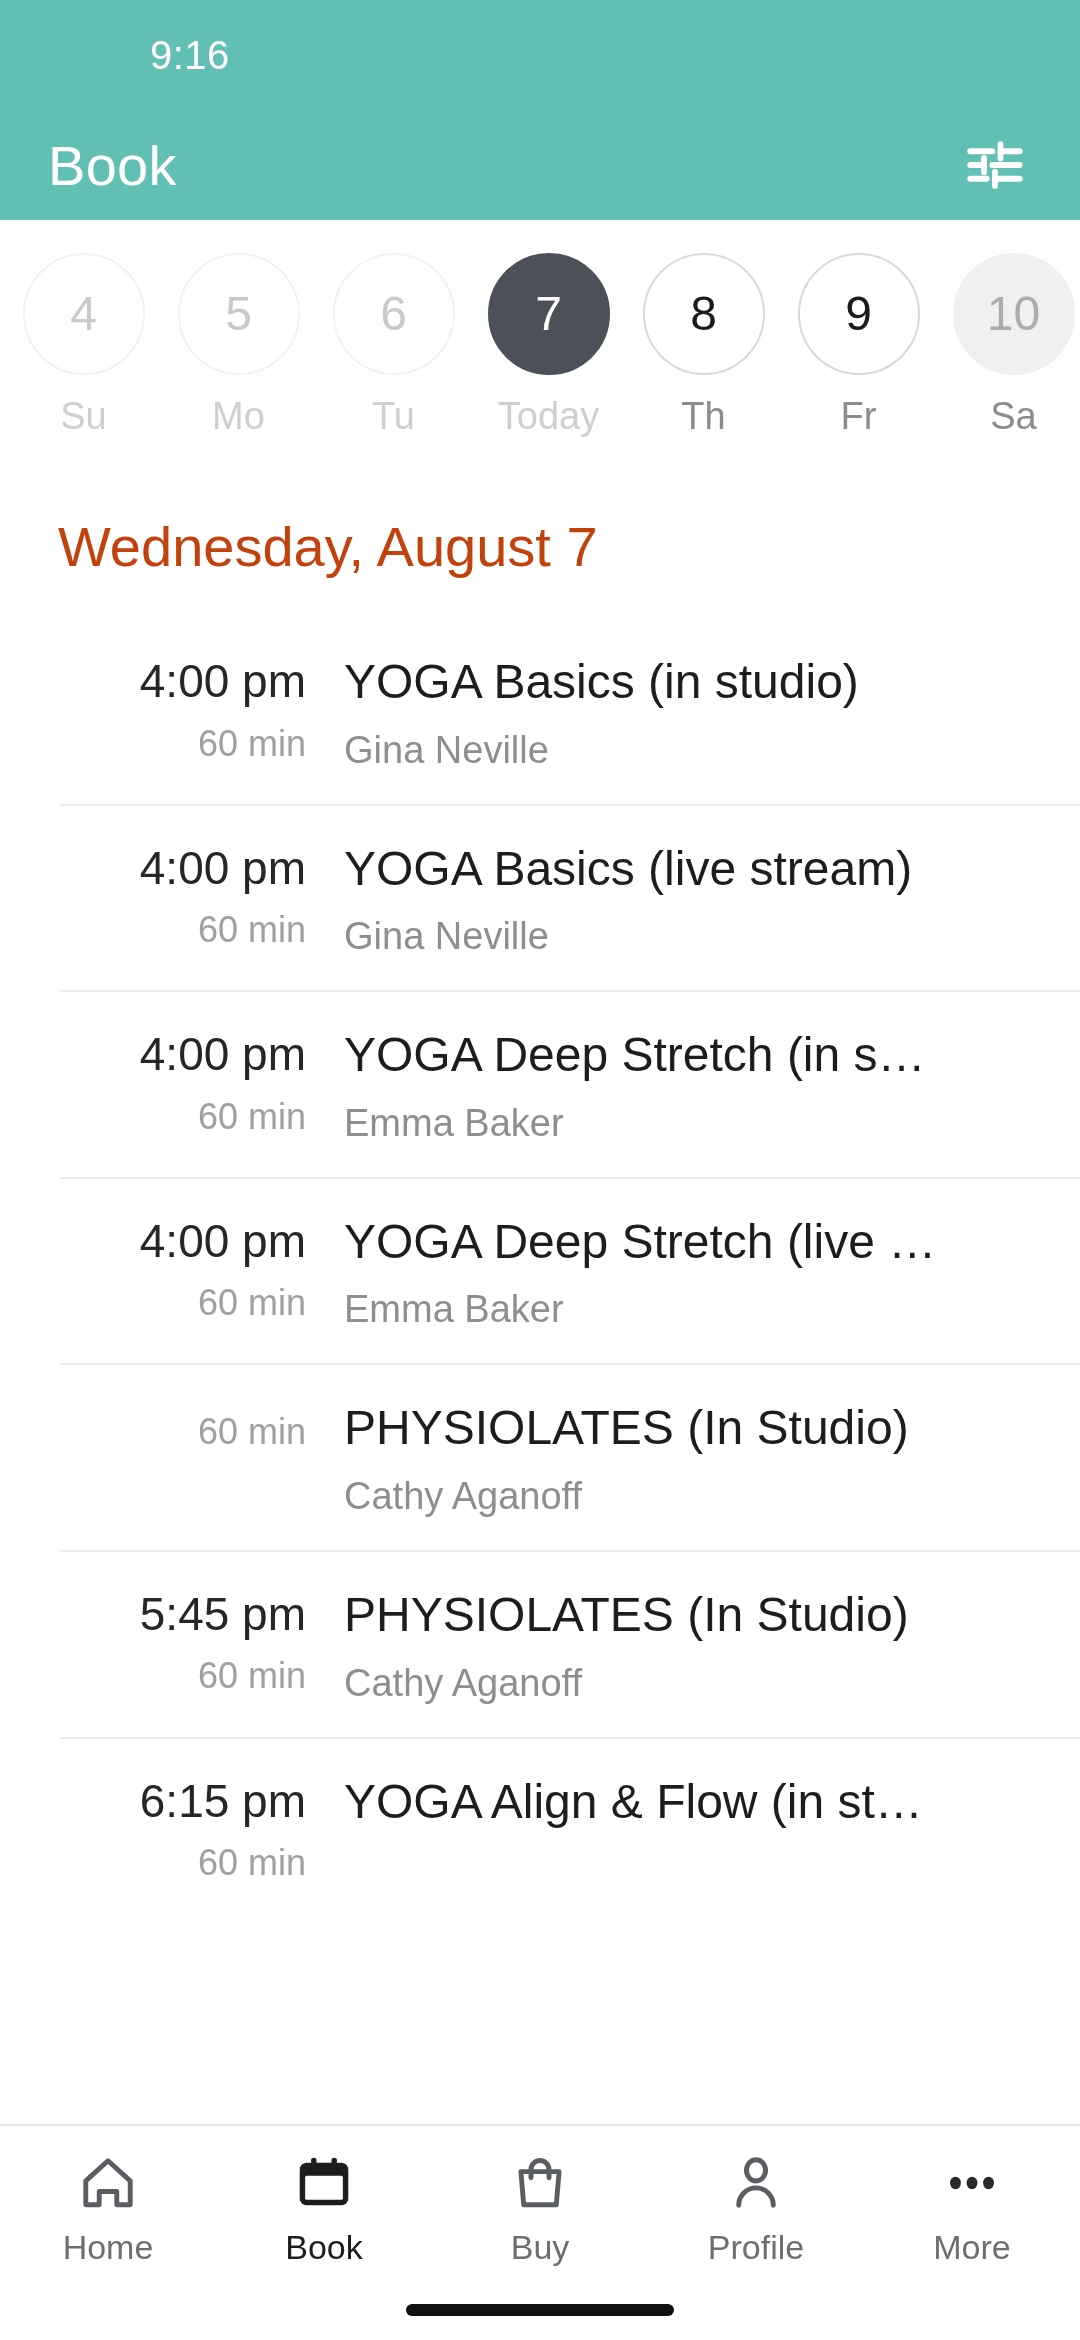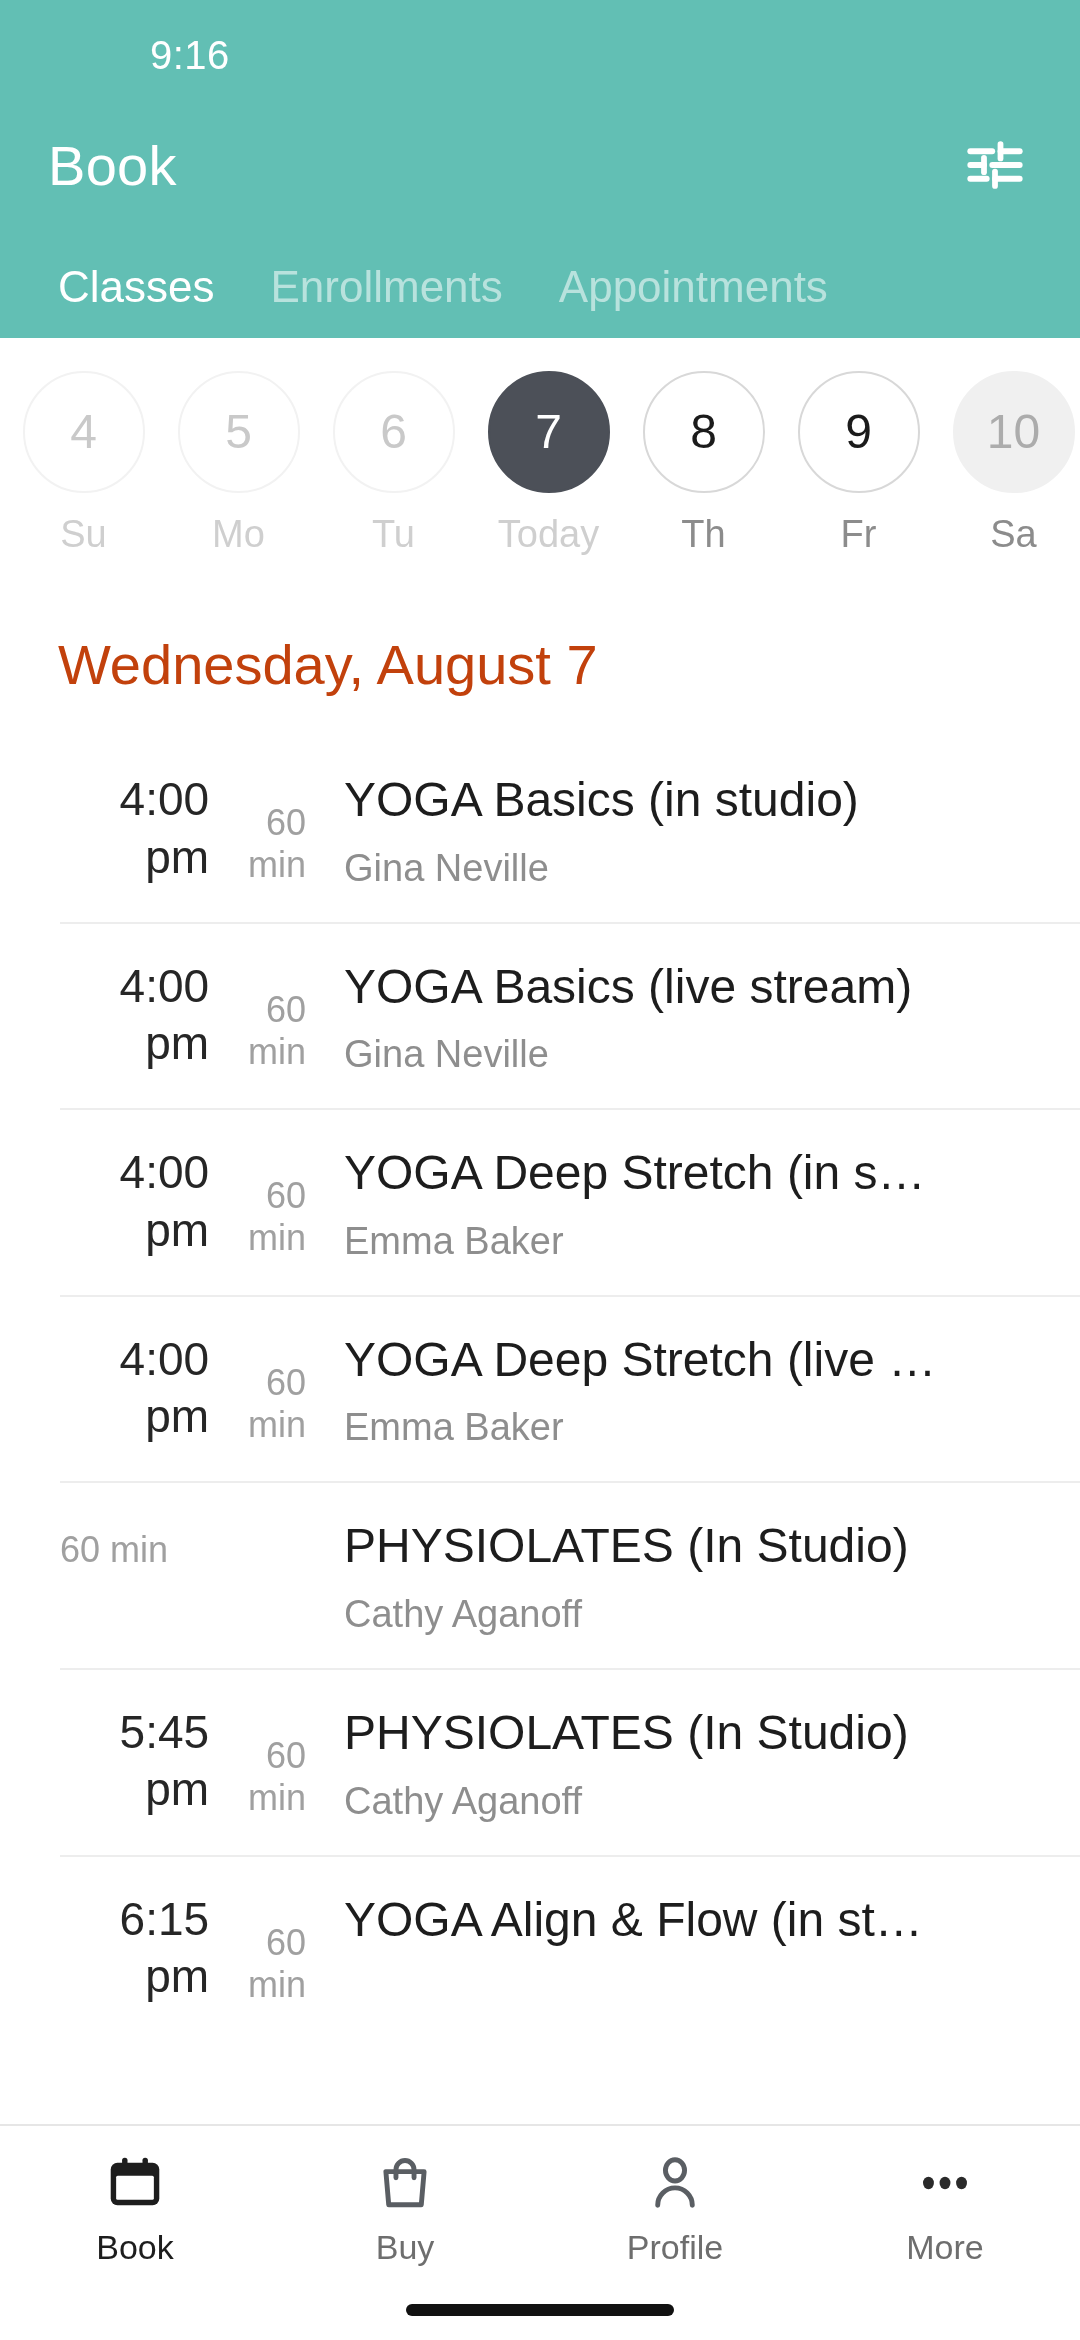--- a/index.html
+++ b/index.html
@@ -127,21 +127,21 @@
     align-items:flex-start;
     padding:34px 40px 32px 0;
     border-top:2px solid #EDEDED;
     margin-left:60px;
   }
   .row:first-child { border-top:none; }
   .row-time {
     flex:0 0 280px;
     padding-right:34px;
     text-align:right;
-    display:flex; flex-direction:row; align-items:flex-end;
+    display:flex; flex-direction:column; align-items:flex-end;
   }
   .time { font-size:46px; color:#262626; line-height:1.25; }
   .dur  { font-size:36px; color:#A0A0A0; margin-top:12px; }
   .row-body {
     flex:1 1 auto;
     min-width:0;
     padding-left:4px;
   }
   .ctitle {
     font-size:48px;
@@ -210,25 +210,20 @@
           <line x1="3" y1="12" x2="8" y2="12"></line>
           <line x1="11" y1="12" x2="21" y2="12"></line>
           <line x1="8" y1="9.4" x2="8" y2="14.6"></line>
           <line x1="3" y1="17" x2="9" y2="17"></line>
           <line x1="12" y1="17" x2="21" y2="17"></line>
           <line x1="12" y1="14.4" x2="12" y2="19.6"></line>
         </svg>
       </span>
     </div>
 
-    <div class="tabs">
-      <div class="tab active">Classes</div>
-      <div class="tab">Enrollments</div>
-      <div class="tab">Appointments</div>
-    </div>
   </div>
 
   <div class="datestrip">
     <div class="daycell">
       <div class="daycircle disabled">4</div>
       <div class="daylabel">Su</div>
     </div>
     <div class="daycell">
       <div class="daycircle disabled">5</div>
       <div class="daylabel">Mo</div>
@@ -332,20 +327,28 @@
       <div class="row-body">
         <div class="ctitle">YOGA Align &amp; Flow (in st…</div>
         <div class="cinstr"></div>
       </div>
     </div>
 
   </div>
 
   <div class="bottomnav">
 
+    <div class="navitem">
+      <span>
+        <svg class="navicon" viewBox="0 0 24 24" fill="none" stroke="#5A5E63" stroke-width="1.9" stroke-linejoin="round" stroke-linecap="round">
+          <path d="M3.4 11.2 12 3.4l8.6 7.8V20.4h-5.2v-5.1H8.6v5.1H3.4z"></path>
+        </svg>
+      </span>
+      <span class="navlabel">Home</span>
+    </div>
 
     <div class="navitem active">
       <span>
         <svg class="navicon" viewBox="0 0 24 24">
           <rect x="2.6" y="4.2" width="18.8" height="16.4" rx="2.6" fill="#1D1D1D"></rect>
           <rect x="7" y="2.2" width="2.1" height="3.2" rx="1" fill="#1D1D1D"></rect>
           <rect x="14.9" y="2.2" width="2.1" height="3.2" rx="1" fill="#1D1D1D"></rect>
           <rect x="4.7" y="9.2" width="14.6" height="9.3" rx="0.6" fill="#ffffff"></rect>
         </svg>
       </span>

